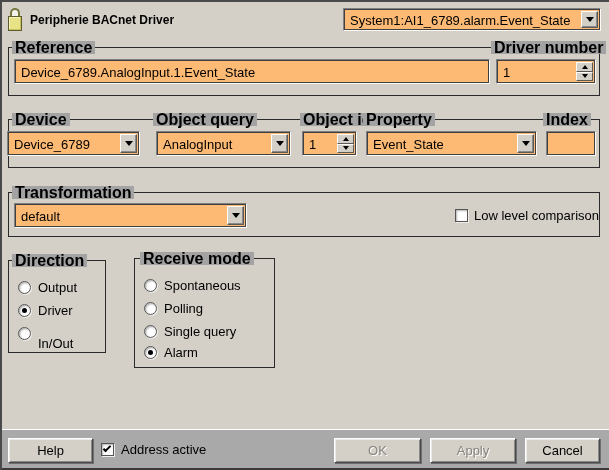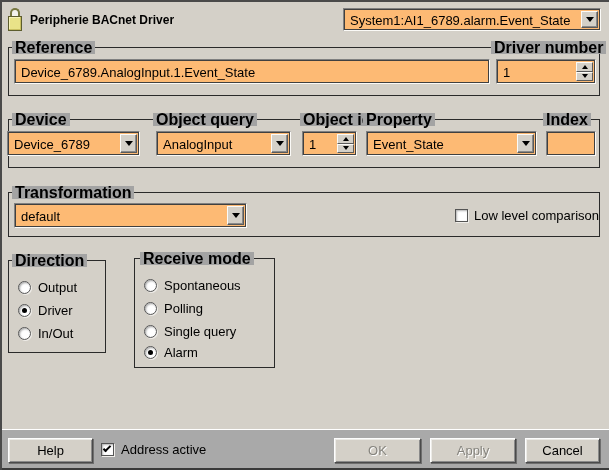--- a/index.html
+++ b/index.html
@@ -162,21 +162,21 @@
 
   <div class="frame" style="left:8px;top:260px;width:98px;height:93px;"></div>
   <div class="caption" style="left:12px;top:254px;">Direction</div>
   <span class="radio" style="left:18px;top:281px;"></span>
   <div class="lbl" style="left:38px;top:281px;">Output</div>
   <span class="radio selected" style="left:18px;top:304px;">
       <span class="dot"></span>
     </span>
   <div class="lbl" style="left:38px;top:304px;">Driver</div>
   <span class="radio" style="left:18px;top:327px;"></span>
-  <div class="lbl" style="left:38px;top:327px;text-align:right;">In/Out</div>
+  <div class="lbl" style="left:38px;top:337px;text-align:right;">In/Out</div>
 
   <div class="frame" style="left:134px;top:258px;width:141px;height:110px;"></div>
   <div class="caption" style="left:140px;top:252px;">Receive mode</div>
   <span class="radio" style="left:144px;top:279px;"></span>
   <div class="lbl" style="left:164px;top:279px;">Spontaneous</div>
   <span class="radio" style="left:144px;top:302px;"></span>
   <div class="lbl" style="left:164px;top:302px;">Polling</div>
   <span class="radio" style="left:144px;top:325px;"></span>
   <div class="lbl" style="left:164px;top:325px;">Single query</div>
   <span class="radio selected" style="left:144px;top:346px;">

